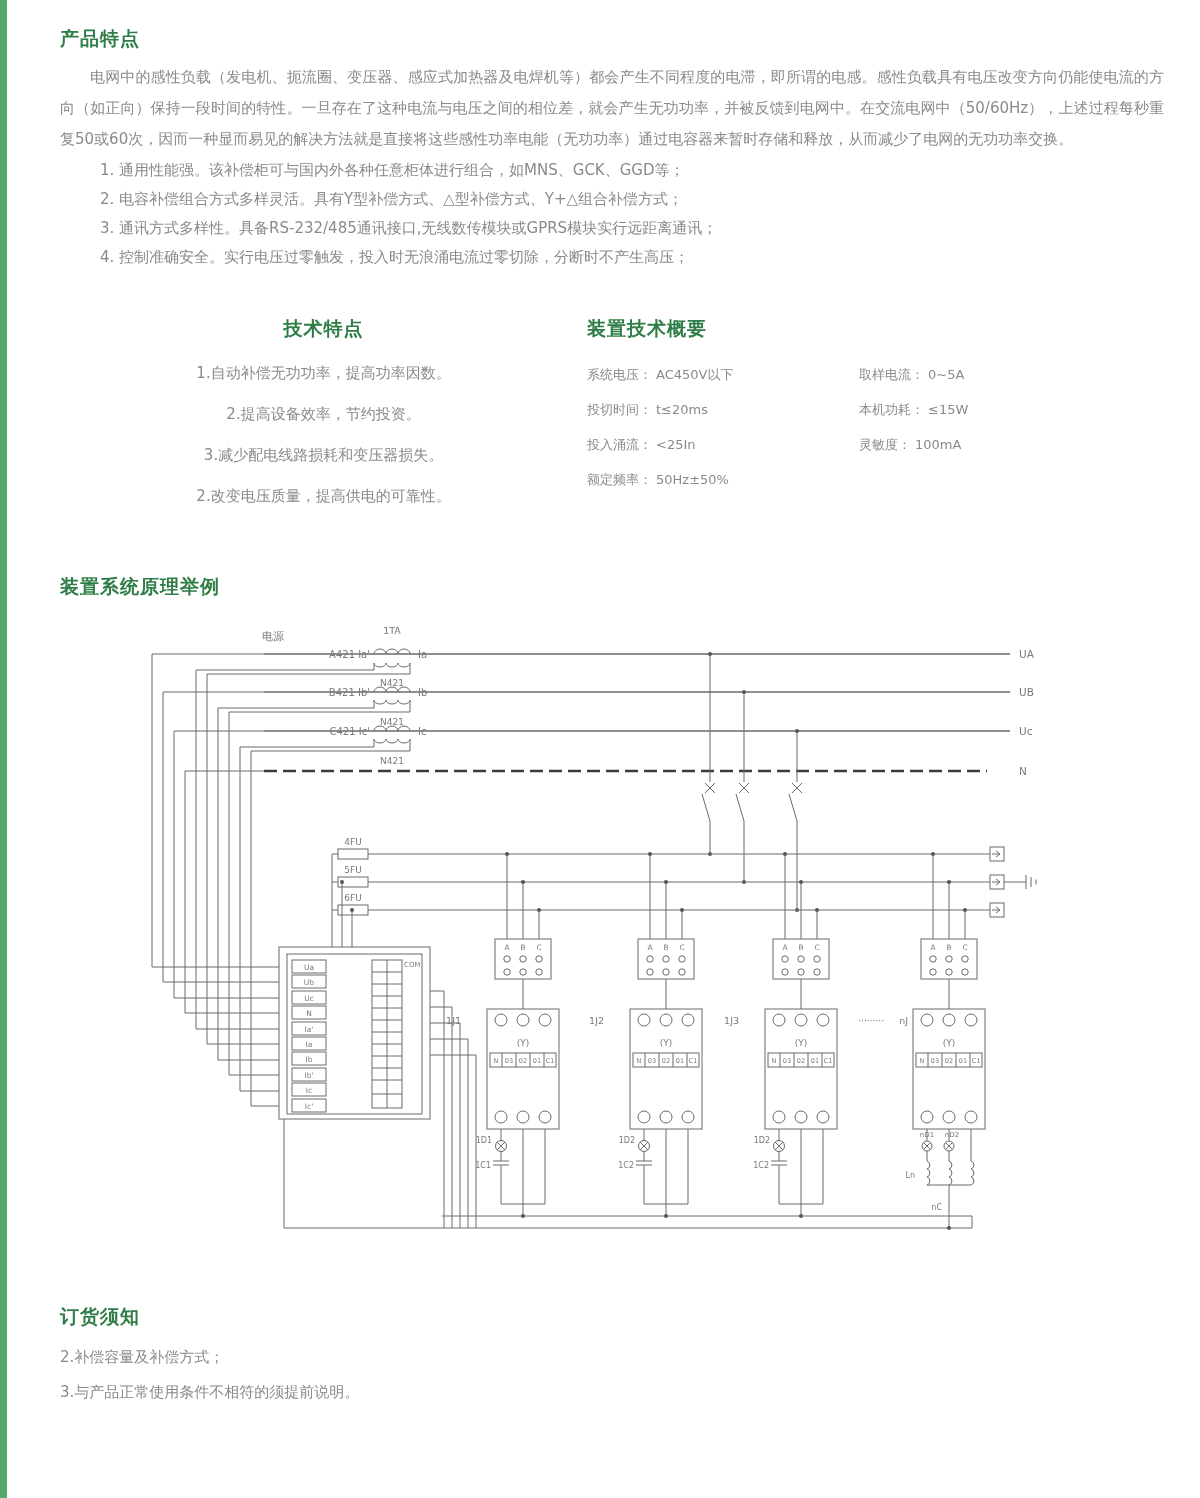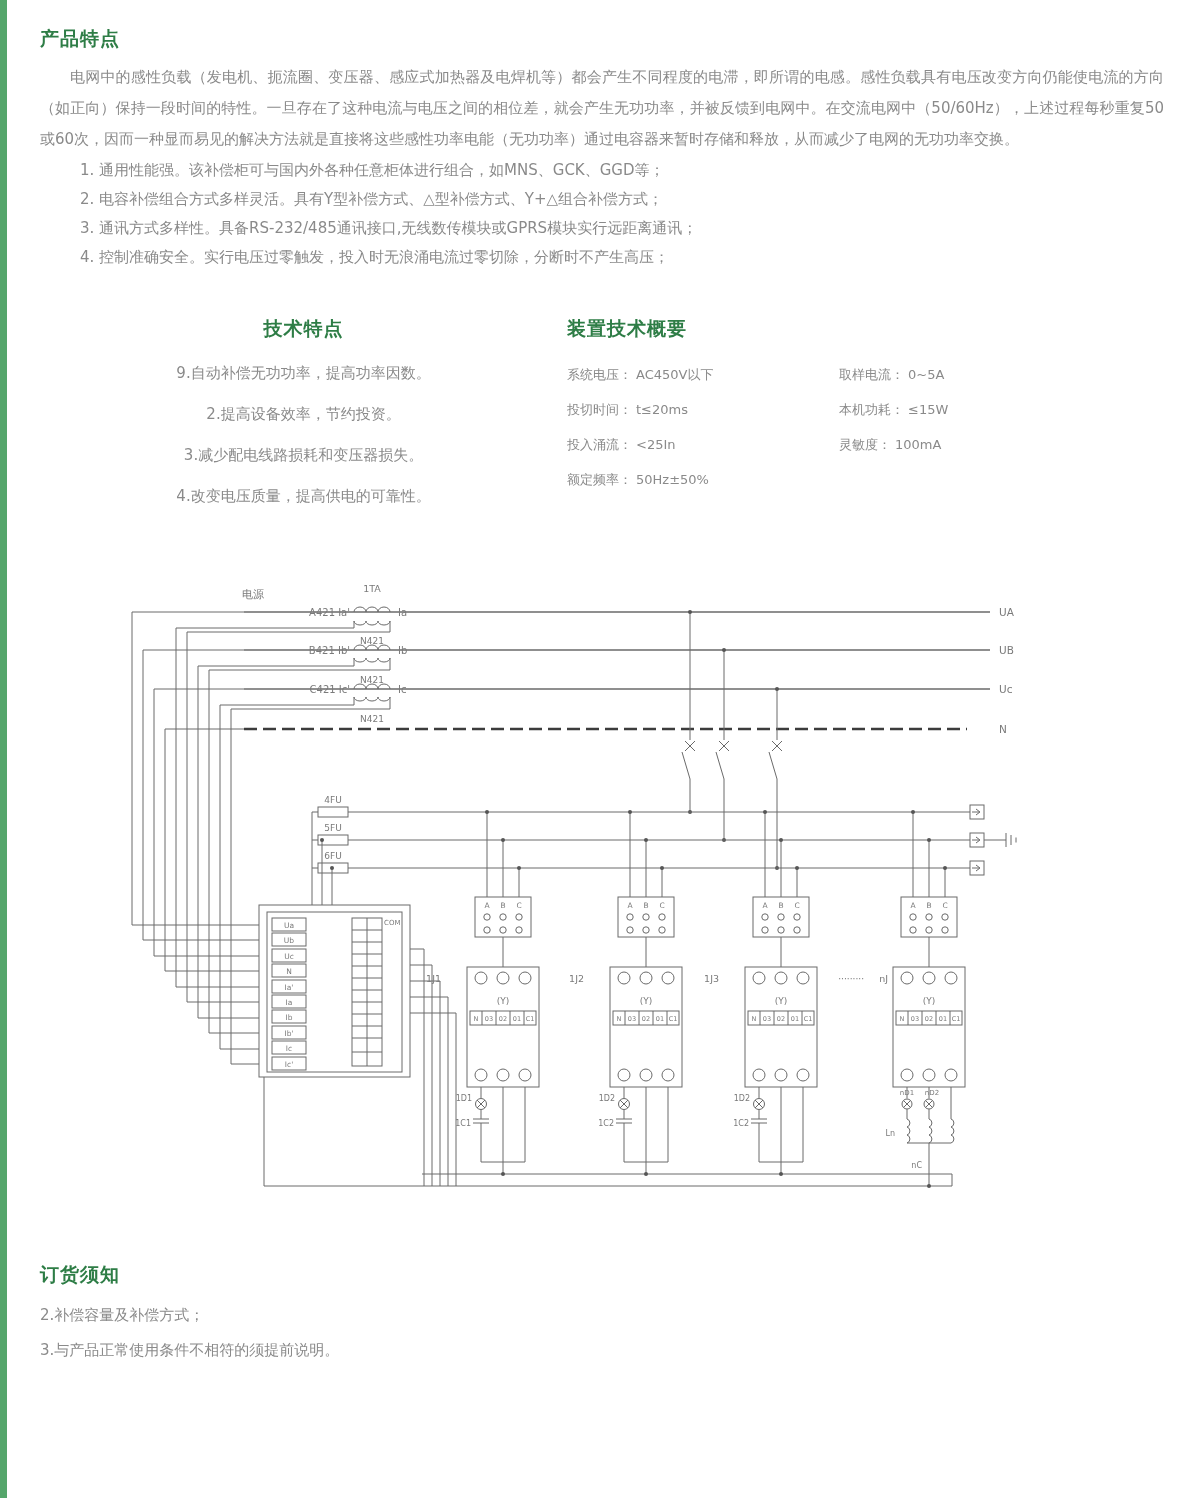--- a/index.html
+++ b/index.html
@@ -6,21 +6,21 @@
     --accent:#55a66b;
     --heading:#2e7d46;
   }
   html,body{margin:0;padding:0;background:#fff;}
   body{
     width:1200px;min-height:1498px;position:relative;
     font-family:"DejaVu Sans","Liberation Sans",sans-serif;
     color:#8a8a8a;
   }
   .accent-bar{position:absolute;left:0;top:0;bottom:0;width:7px;background:var(--accent);}
-  .content{padding:26px 36px 30px 40px;}
+  .content{padding:26px 36px 30px 60px;}
   h2.sec-title{color:var(--heading);font-size:19px;font-weight:700;margin:0 0 10px 0;letter-spacing:1px;}
   .intro{font-size:15px;line-height:2.05;text-indent:2em;text-align:justify;margin:4px 0 2px 0;}
   .feature-list{margin-left:40px;}
   .feature-item{font-size:15px;line-height:1.93;}
   .two-col{display:flex;margin-top:44px;}
   .col-left{width:527px;text-align:center;}
   .col-right{flex:1;}
   .tech-item{font-size:15px;margin:22px 0;}
   .specs{display:flex;margin-top:24px;}
   .spec-col1{width:272px;}
@@ -54,44 +54,45 @@
       <div class="feature-item">1. 通用性能强。该补偿柜可与国内外各种任意柜体进行组合，如MNS、GCK、GGD等；</div>
       <div class="feature-item">2. 电容补偿组合方式多样灵活。具有Y型补偿方式、△型补偿方式、Y+△组合补偿方式；</div>
       <div class="feature-item">3. 通讯方式多样性。具备RS-232/485通讯接口,无线数传模块或GPRS模块实行远距离通讯；</div>
       <div class="feature-item">4. 控制准确安全。实行电压过零触发，投入时无浪涌电流过零切除，分断时不产生高压；</div>
     </div>
   </section>
 
   <div class="two-col">
     <section class="col-left">
       <h2 class="sec-title">技术特点</h2>
-      <div class="tech-item">9.自动补偿无功功率，提高功率因数。</div>
+      <div class="tech-item">1.自动补偿无功功率，提高功率因数。</div>
       <div class="tech-item">2.提高设备效率，节约投资。</div>
       <div class="tech-item">3.减少配电线路损耗和变压器损失。</div>
-      <div class="tech-item">4.改变电压质量，提高供电的可靠性。</div>
+      <div class="tech-item">2.改变电压质量，提高供电的可靠性。</div>
     </section>
     <section class="col-right">
       <h2 class="sec-title">装置技术概要</h2>
       <div class="specs">
         <div class="spec-col1">
           <div class="spec"><span class="lab">系统电压：</span><span>AC450V以下</span></div>
           <div class="spec"><span class="lab">投切时间：</span><span>t≤20ms</span></div>
           <div class="spec"><span class="lab">投入涌流：</span><span>&lt;25In</span></div>
           <div class="spec"><span class="lab">额定频率：</span><span>50Hz±50%</span></div>
         </div>
         <div class="spec-col2">
           <div class="spec"><span class="lab">取样电流：</span><span>0~5A</span></div>
           <div class="spec"><span class="lab">本机功耗：</span><span>≤15W</span></div>
           <div class="spec"><span class="lab">灵敏度：</span><span>100mA</span></div>
         </div>
       </div>
     </section>
   </div>
 
   <section class="diagram-sec">
+    <h2 class="sec-title">装置系统原理举例</h2>
     <div class="diagram-wrap">
     <svg width="920" height="650" viewBox="0 0 920 650">
 
       <g>
         <line class="bus" x1="122" y1="38" x2="868" y2="38"></line>
         <line class="bus" x1="122" y1="76" x2="868" y2="76"></line>
         <line class="bus" x1="122" y1="115" x2="868" y2="115"></line>
         <line class="ndash" x1="122" y1="155" x2="845" y2="155"></line>
         <text x="120" y="24" font-size="11">电源</text>
         <text x="877" y="42" font-size="10.5">UA</text>

